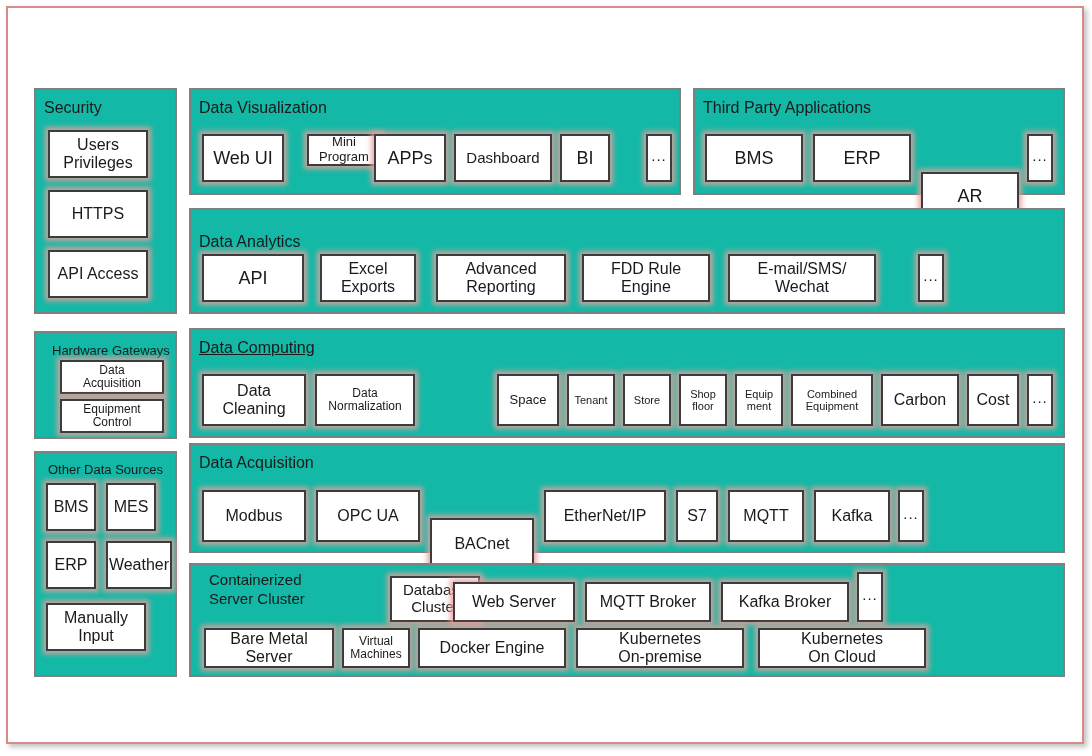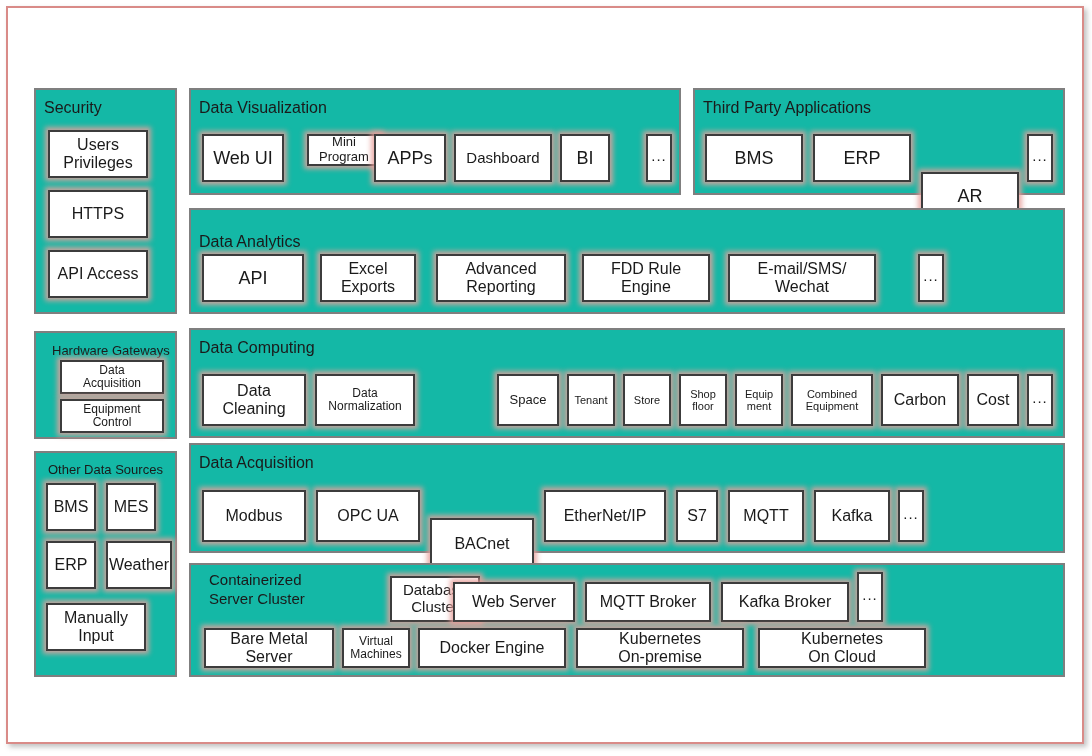--- a/index.html
+++ b/index.html
@@ -142,21 +142,21 @@
     <div class="panel-title small" style="left:12px; top:7px;">Other Data Sources</div>
     <div class="box fs16" style="left:10px; top:30px; width:50px; height:48px;">BMS</div>
     <div class="box fs16" style="left:70px; top:30px; width:50px; height:48px;">MES</div>
     <div class="box fs16" style="left:10px; top:88px; width:50px; height:48px;">ERP</div>
     <div class="box fs16" style="left:70px; top:88px; width:66px; height:48px;">Weather</div>
     <div class="box fs16" style="left:10px; top:150px; width:100px; height:48px;">Manually
 Input</div>
   </div>
 
   <div class="panel" style="left:189px; top:328px; width:876px; height:110px;">
-    <div class="panel-title" style="left:8px; top:8px;">Data Computing</div>
+    <div class="panel-title" style="left:8px; top:8px;text-decoration:underline;">Data Computing</div>
     <div class="box fs16" style="left:11px; top:44px; width:104px; height:52px;">Data
 Cleaning</div>
     <div class="box fs12" style="left:124px; top:44px; width:100px; height:52px;">Data
 Normalization</div>
     <div class="box fs13" style="left:306px; top:44px; width:62px; height:52px;">Space</div>
     <div class="box fs11" style="left:376px; top:44px; width:48px; height:52px;">Tenant</div>
     <div class="box fs11" style="left:432px; top:44px; width:48px; height:52px;">Store</div>
     <div class="box fs11" style="left:488px; top:44px; width:48px; height:52px;">Shop
 floor</div>
     <div class="box fs11" style="left:544px; top:44px; width:48px; height:52px;">Equip

